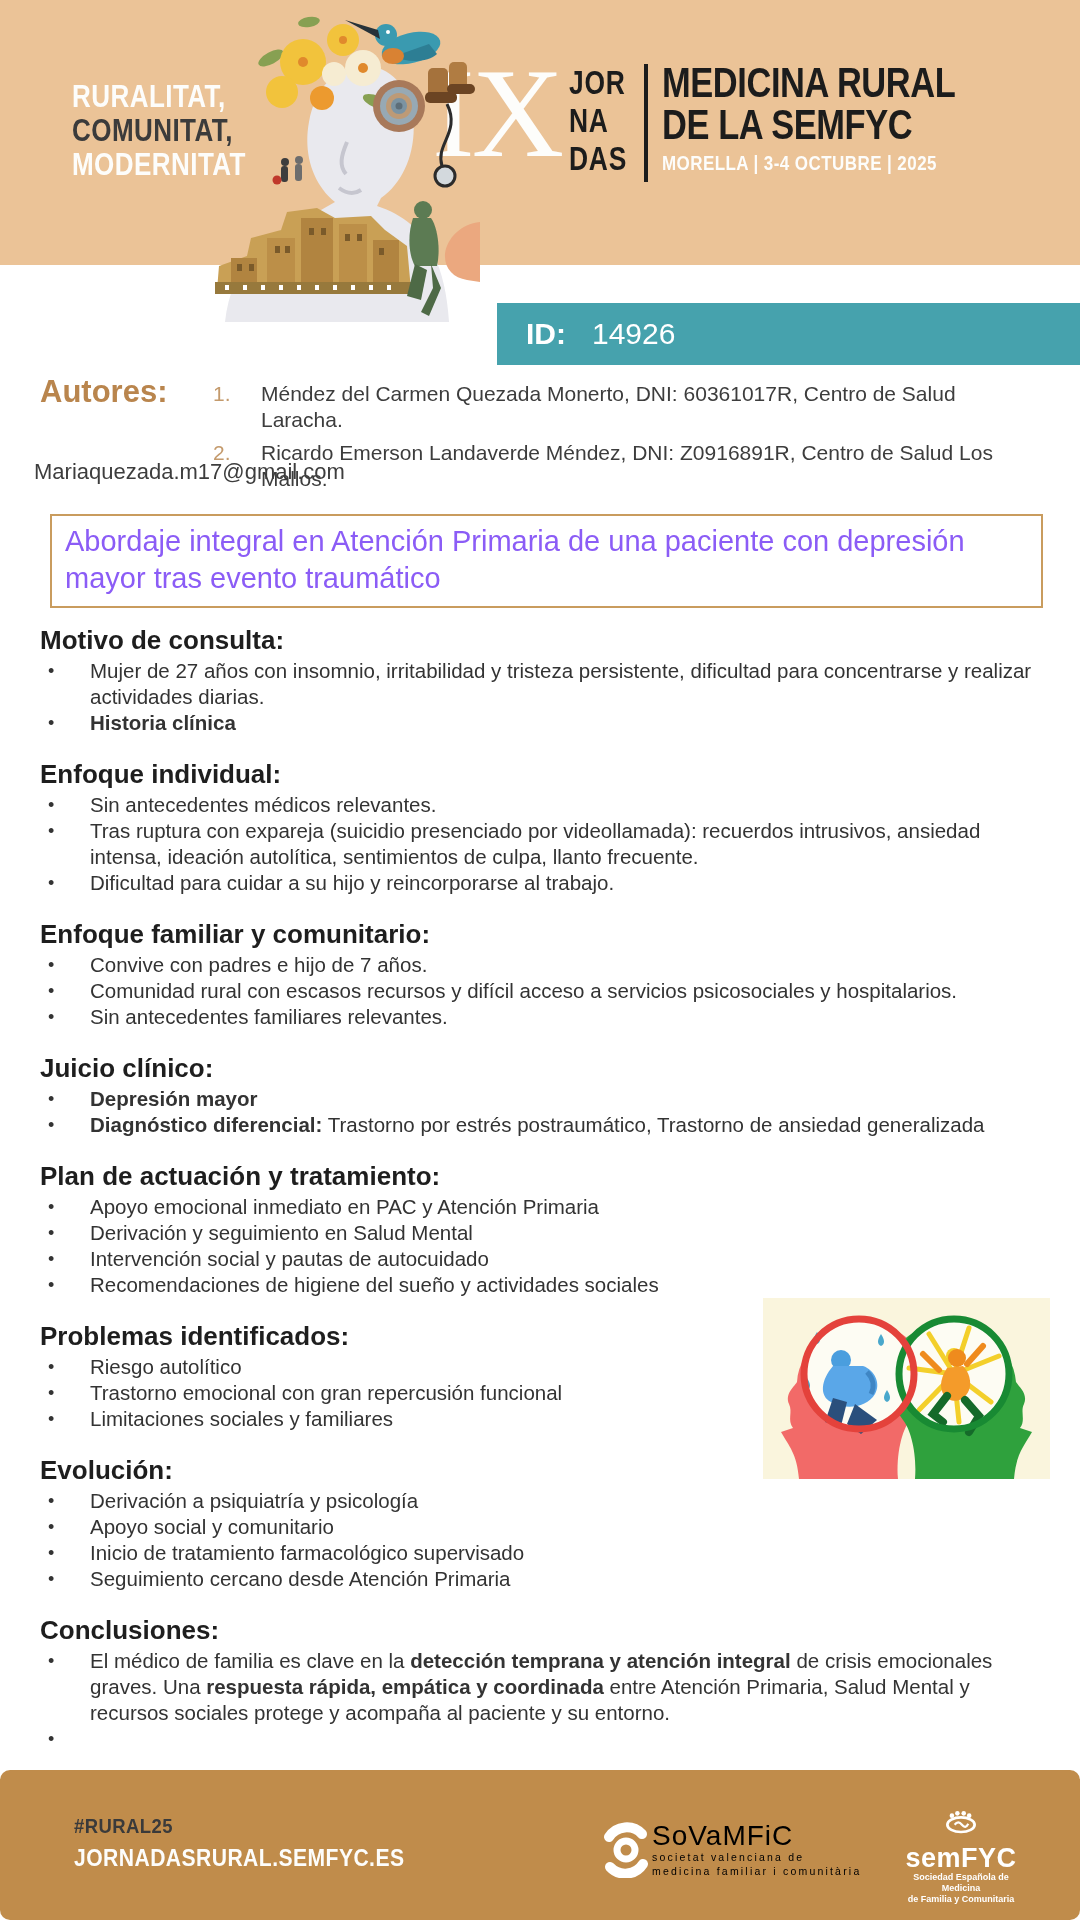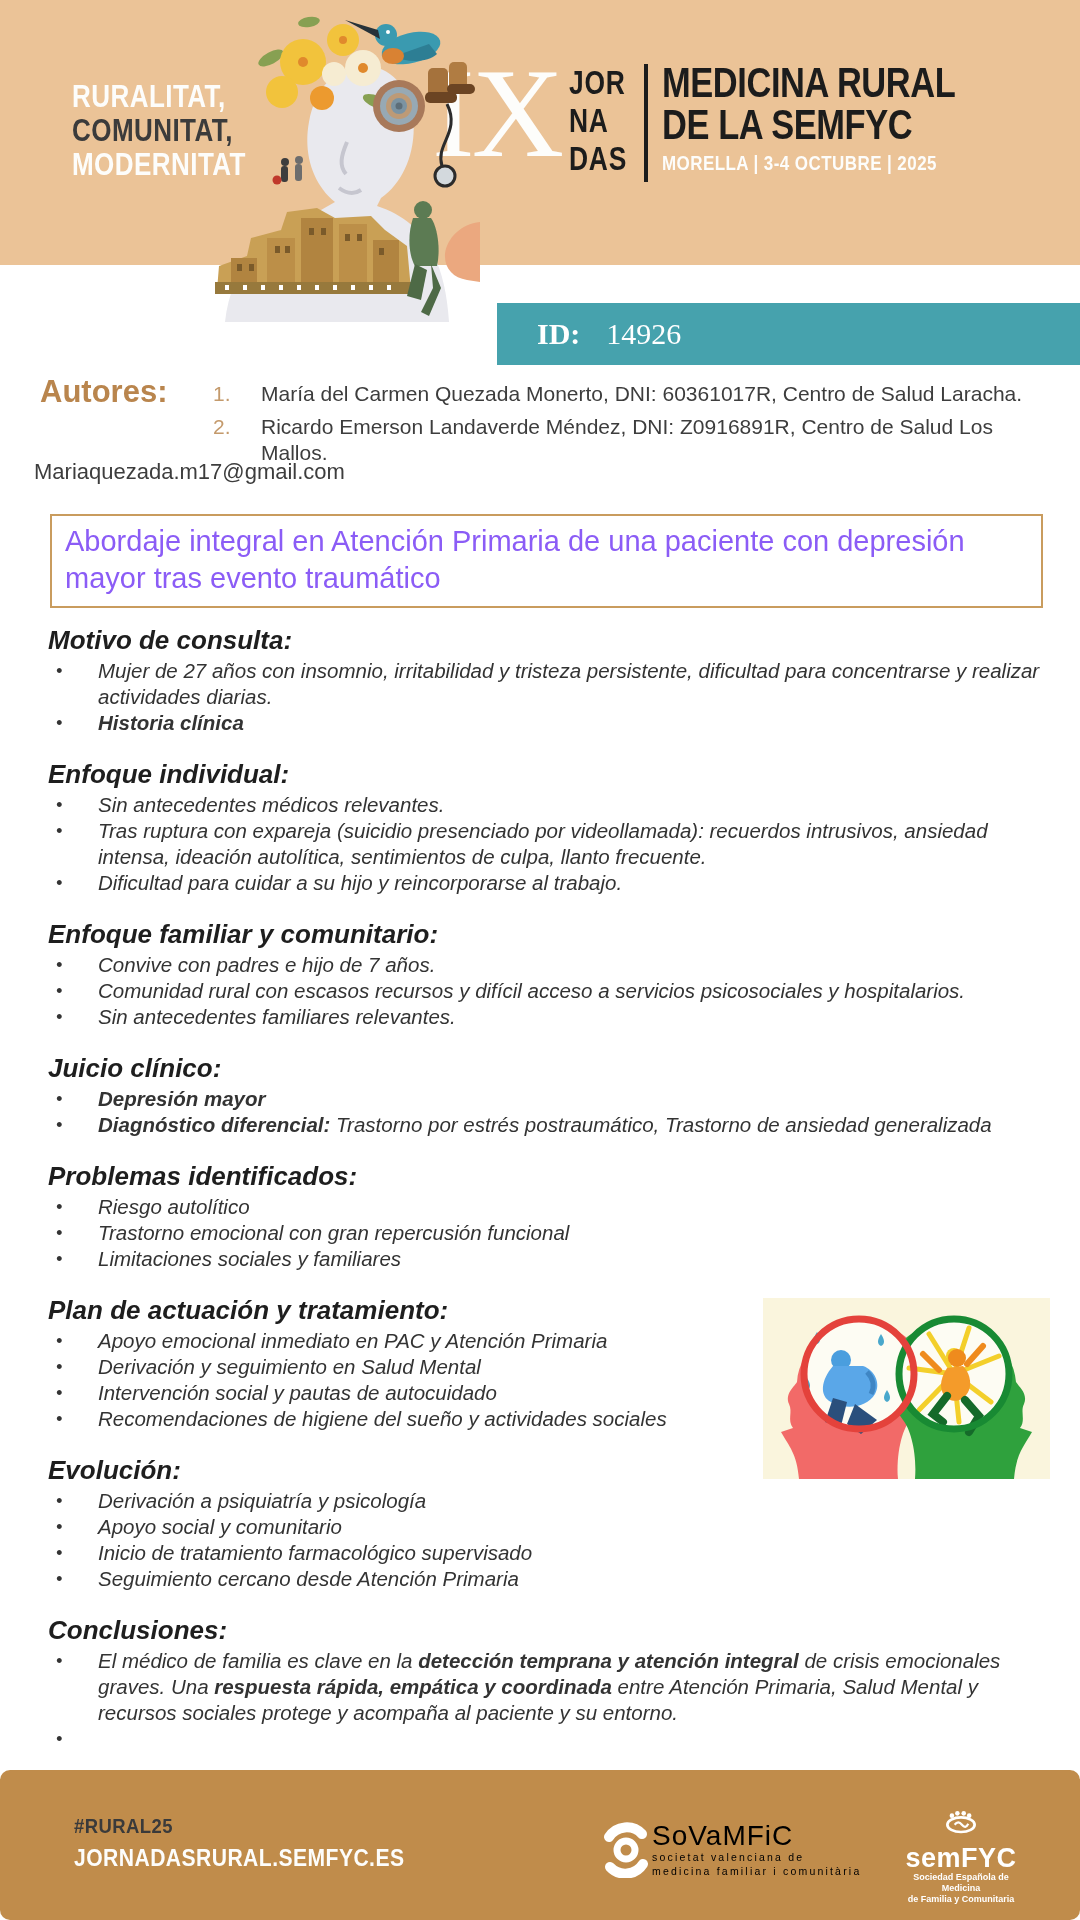--- a/index.html
+++ b/index.html
@@ -21,38 +21,38 @@
   .lg-right{padding-top:10px;}
   .lg-title{font-weight:700;font-size:42px;line-height:42px;color:#1c1c1c;white-space:nowrap;
             transform:scaleX(.82);transform-origin:left;letter-spacing:-.5px;}
   .lg-sub{margin-top:6px;font-weight:700;font-size:20px;color:#fdfdfb;white-space:nowrap;
           transform:scaleX(.85);transform-origin:left;letter-spacing:.5px;}
 
   .collage{position:absolute;left:185px;top:4px;z-index:2;}
 
   
   .idbar{position:absolute;left:497px;top:303px;width:583px;height:62px;background:#46a2ad;
-         color:#fff;display:flex;align-items:center;padding-left:40px;box-sizing:border-box;font-size:30px;font-family:Liberation Serif, serif;}
+         color:#fff;display:flex;align-items:center;padding-left:29px;box-sizing:border-box;font-size:30px;}
   .idbar .idlbl{font-weight:700;margin-right:26px;}
 
   
   .authors-label{position:absolute;left:40px;top:374px;color:#b9854d;font-weight:700;font-size:31px;}
   .authors-list{position:absolute;left:213px;top:381px;width:830px;font-size:21px;color:#3d3d3d;}
   .arow{display:flex;margin-bottom:7px;line-height:26px;}
   .anum{color:#c49a6c;width:48px;flex:none;}
   .atext{flex:1;}
   .email{position:absolute;left:34px;top:459px;font-size:22px;color:#3d3d3d;}
 
   
   .title-box{position:absolute;left:50px;top:514px;width:993px;box-sizing:border-box;
              border:2px solid #c99c5e;padding:7px 13px 9px;background:#fff;}
   .title-text{color:#8b5cf6;font-weight:400;font-size:29px;line-height:37px;}
 
   
-  .sections{position:absolute;left:48px;top:626px;width:1002px;font-style:italic;}
+  .sections{position:absolute;left:40px;top:626px;width:1002px;}
   .sec-heading{font-size:26px;line-height:28px;font-weight:700;color:#1e1e1e;margin:24px 0 4px;}
   .sec:first-child .sec-heading{margin-top:0;}
   .sec-list{list-style:none;margin:0;padding:0;}
   .sec-list li{position:relative;padding-left:50px;font-size:20.5px;line-height:26px;
                color:#333;min-height:26px;}
   .sec-list li::before{content:"\2022";position:absolute;left:8px;top:0;font-size:18px;color:#333;}
   .b{font-weight:700;}
 
   .illus{position:absolute;left:763px;top:1298px;z-index:3;}
 
@@ -173,21 +173,21 @@
 
   <div class="idbar">
     <span class="idlbl">ID:</span>
     <span class="idval">14926</span>
   </div>
 
   <div class="authors-label">Autores:</div>
   <div class="authors-list">
     <div class="arow">
       <span class="anum">1.</span>
-      <span class="atext">María del Carmen Quezada Monerto, DNI: 60361017R, Centro de Salud Laracha.</span>
+      <span class="atext">Méndez del Carmen Quezada Monerto, DNI: 60361017R, Centro de Salud Laracha.</span>
     </div>
     <div class="arow">
       <span class="anum">2.</span>
       <span class="atext">Ricardo Emerson Landaverde Méndez, DNI: Z0916891R, Centro de Salud Los Mallos.</span>
     </div>
   </div>
   <div class="email">Mariaquezada.m17@gmail.com</div>
 
   <div class="title-box">
     <div class="title-text">Abordaje integral en Atención Primaria de una paciente con depresión mayor tras evento traumático</div>
@@ -218,39 +218,39 @@
           <li><span>Comunidad rural con escasos recursos y difícil acceso a servicios psicosociales y hospitalarios.</span></li>
           <li><span>Sin antecedentes familiares relevantes.</span></li>
         </ul>
   </section>
 
   <section class="sec">
     <h3 class="sec-heading">Juicio clínico:</h3>
     <ul class="sec-list">
           <li><span class="b">Depresión mayor</span></li>
           <li><span class="b">Diagnóstico diferencial:</span><span> Trastorno por estrés postraumático, Trastorno de ansiedad generalizada</span></li>
-        </ul>
-  </section>
-
-  <section class="sec">
-    <h3 class="sec-heading">Problemas identificados:</h3>
-    <ul class="sec-list">
-          <li><span>Riesgo autolítico</span></li>
-          <li><span>Trastorno emocional con gran repercusión funcional</span></li>
-          <li><span>Limitaciones sociales y familiares</span></li>
         </ul>
   </section>
 
   <section class="sec">
     <h3 class="sec-heading">Plan de actuación y tratamiento:</h3>
     <ul class="sec-list">
           <li><span>Apoyo emocional inmediato en PAC y Atención Primaria</span></li>
           <li><span>Derivación y seguimiento en Salud Mental</span></li>
           <li><span>Intervención social y pautas de autocuidado</span></li>
           <li><span>Recomendaciones de higiene del sueño y actividades sociales</span></li>
+        </ul>
+  </section>
+
+  <section class="sec">
+    <h3 class="sec-heading">Problemas identificados:</h3>
+    <ul class="sec-list">
+          <li><span>Riesgo autolítico</span></li>
+          <li><span>Trastorno emocional con gran repercusión funcional</span></li>
+          <li><span>Limitaciones sociales y familiares</span></li>
         </ul>
   </section>
 
   <section class="sec">
     <h3 class="sec-heading">Evolución:</h3>
     <ul class="sec-list">
           <li><span>Derivación a psiquiatría y psicología</span></li>
           <li><span>Apoyo social y comunitario</span></li>
           <li><span>Inicio de tratamiento farmacológico supervisado</span></li>
           <li><span>Seguimiento cercano desde Atención Primaria</span></li>

